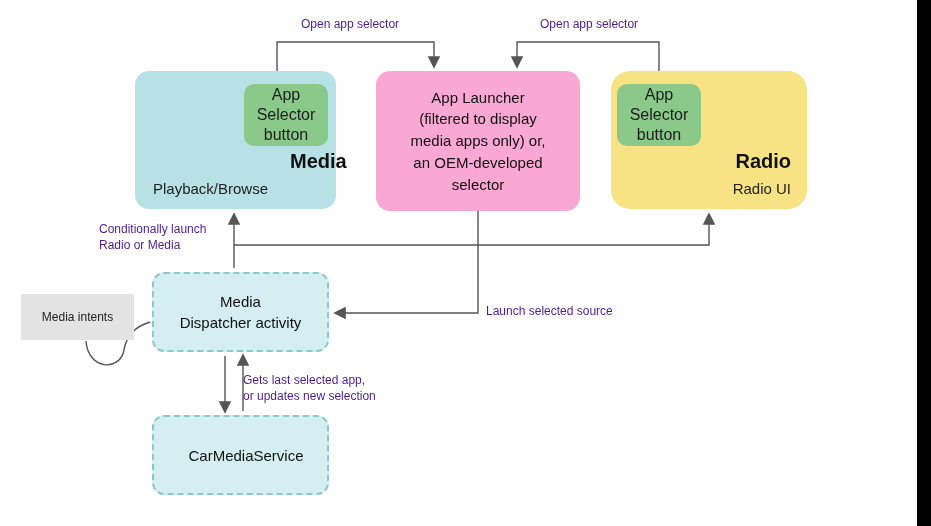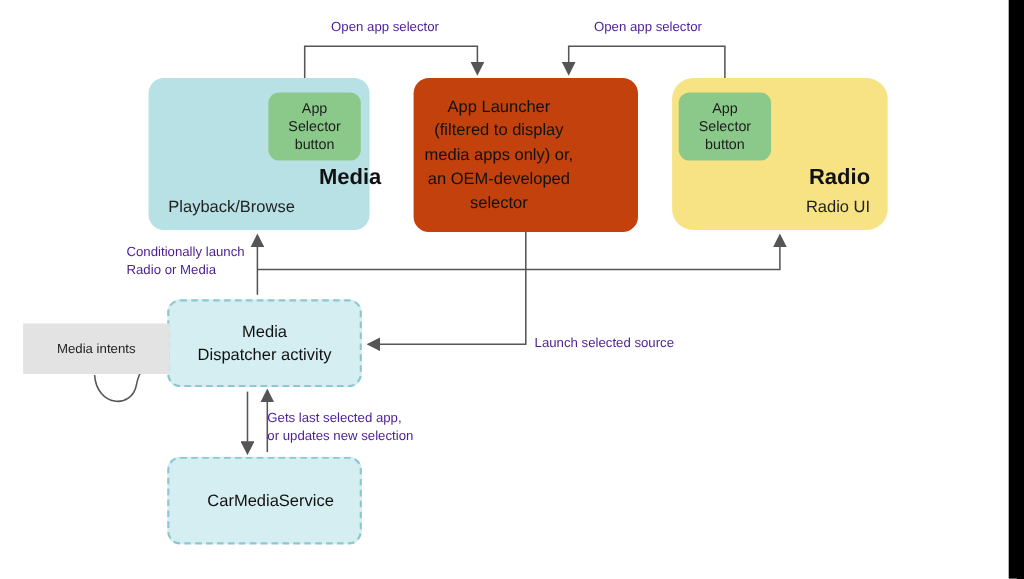--- a/index.html
+++ b/index.html
@@ -28,41 +28,41 @@
     border-radius: 14px;
   }
   .media-box {
     left: 135px; top: 71px;
     width: 201px; height: 138px;
     background: #b7e1e4;
   }
   .launcher-box {
     left: 376px; top: 71px;
     width: 204px; height: 140px;
-    background: #c2410c;
-    display: flex;
-    align-items: center;
-    justify-content: flex-start;
+    background: #f9a8d4;
+    display: flex;
+    align-items: center;
+    justify-content: center;
     text-align: center;
   }
   .radio-box {
     left: 611px; top: 71px;
     width: 196px; height: 138px;
     background: #f7e383;
     border-radius: 19px;
   }
   .selector-btn {
     position: absolute;
     background: #8bc98a;
     border-radius: 10px;
     display: flex;
     align-items: center;
     justify-content: center;
     text-align: center;
-    font-size: 13px;
+    font-size: 16px;
     line-height: 1.25;
     color: #1d1d1d;
   }
   .selector-media {
     left: 244px; top: 84px;
     width: 84px; height: 62px;
   }
   .selector-radio {
     left: 617px; top: 84px;
     width: 84px; height: 62px;
@@ -107,38 +107,38 @@
   }
   .dispatcher-box .em { }
   .service-box {
     left: 152px; top: 415px;
     width: 177px; height: 80px;
     font-size: 15px;
     padding-left: 11px;
   }
   .intents-box {
     left: 21px; top: 294px;
-    width: 133px; height: 46px;
+    width: 113px; height: 46px;
     background: #e3e3e3;
     display: flex;
     align-items: center;
     justify-content: center;
     font-size: 12px;
     color: #222;
   }
   .label {
     position: absolute;
     font-size: 12px;
     color: #4c1d95;
     line-height: 1.35;
     white-space: pre-line;
   }
   .lbl-open-left { left: 301px; top: 16px; }
   .lbl-open-right { left: 540px; top: 16px; }
-  .lbl-cond { left: 99px; top: 221px; text-align: left; margin-left: 16px; }
+  .lbl-cond { left: 99px; top: 221px; text-align: left; }
   .lbl-launch { left: 486px; top: 303px; }
   .lbl-gets { left: 243px; top: 372px; }
   .right-gutter {
     position: absolute;
     left: 917px; top: 0;
     width: 14px; height: 526px;
     background: #000000;
   }
 </style>
 </head>

